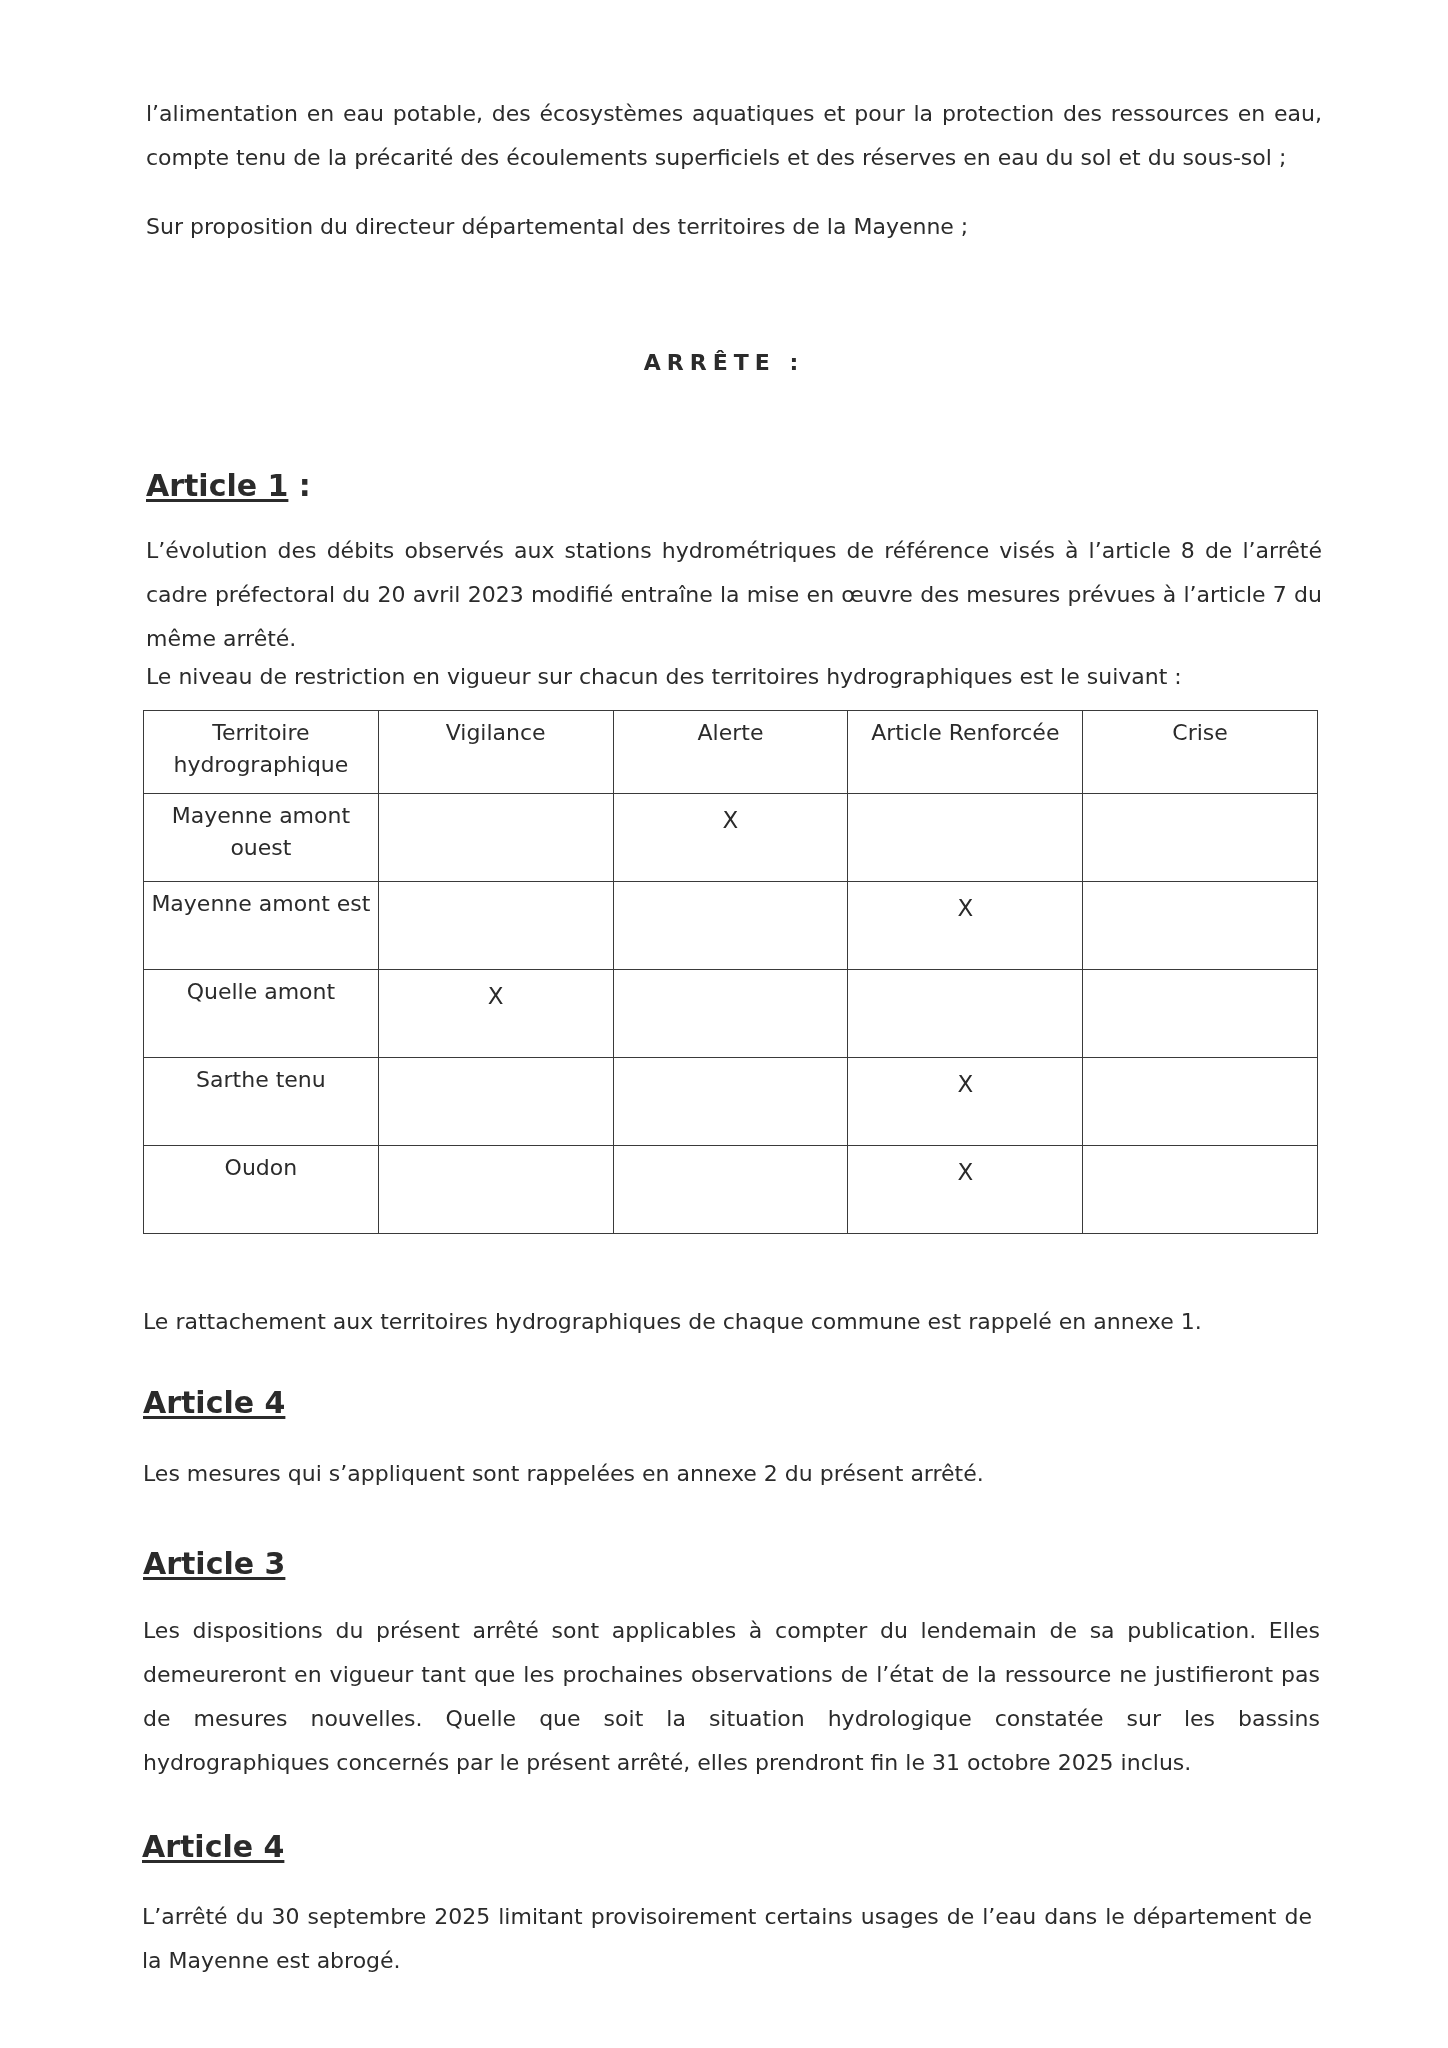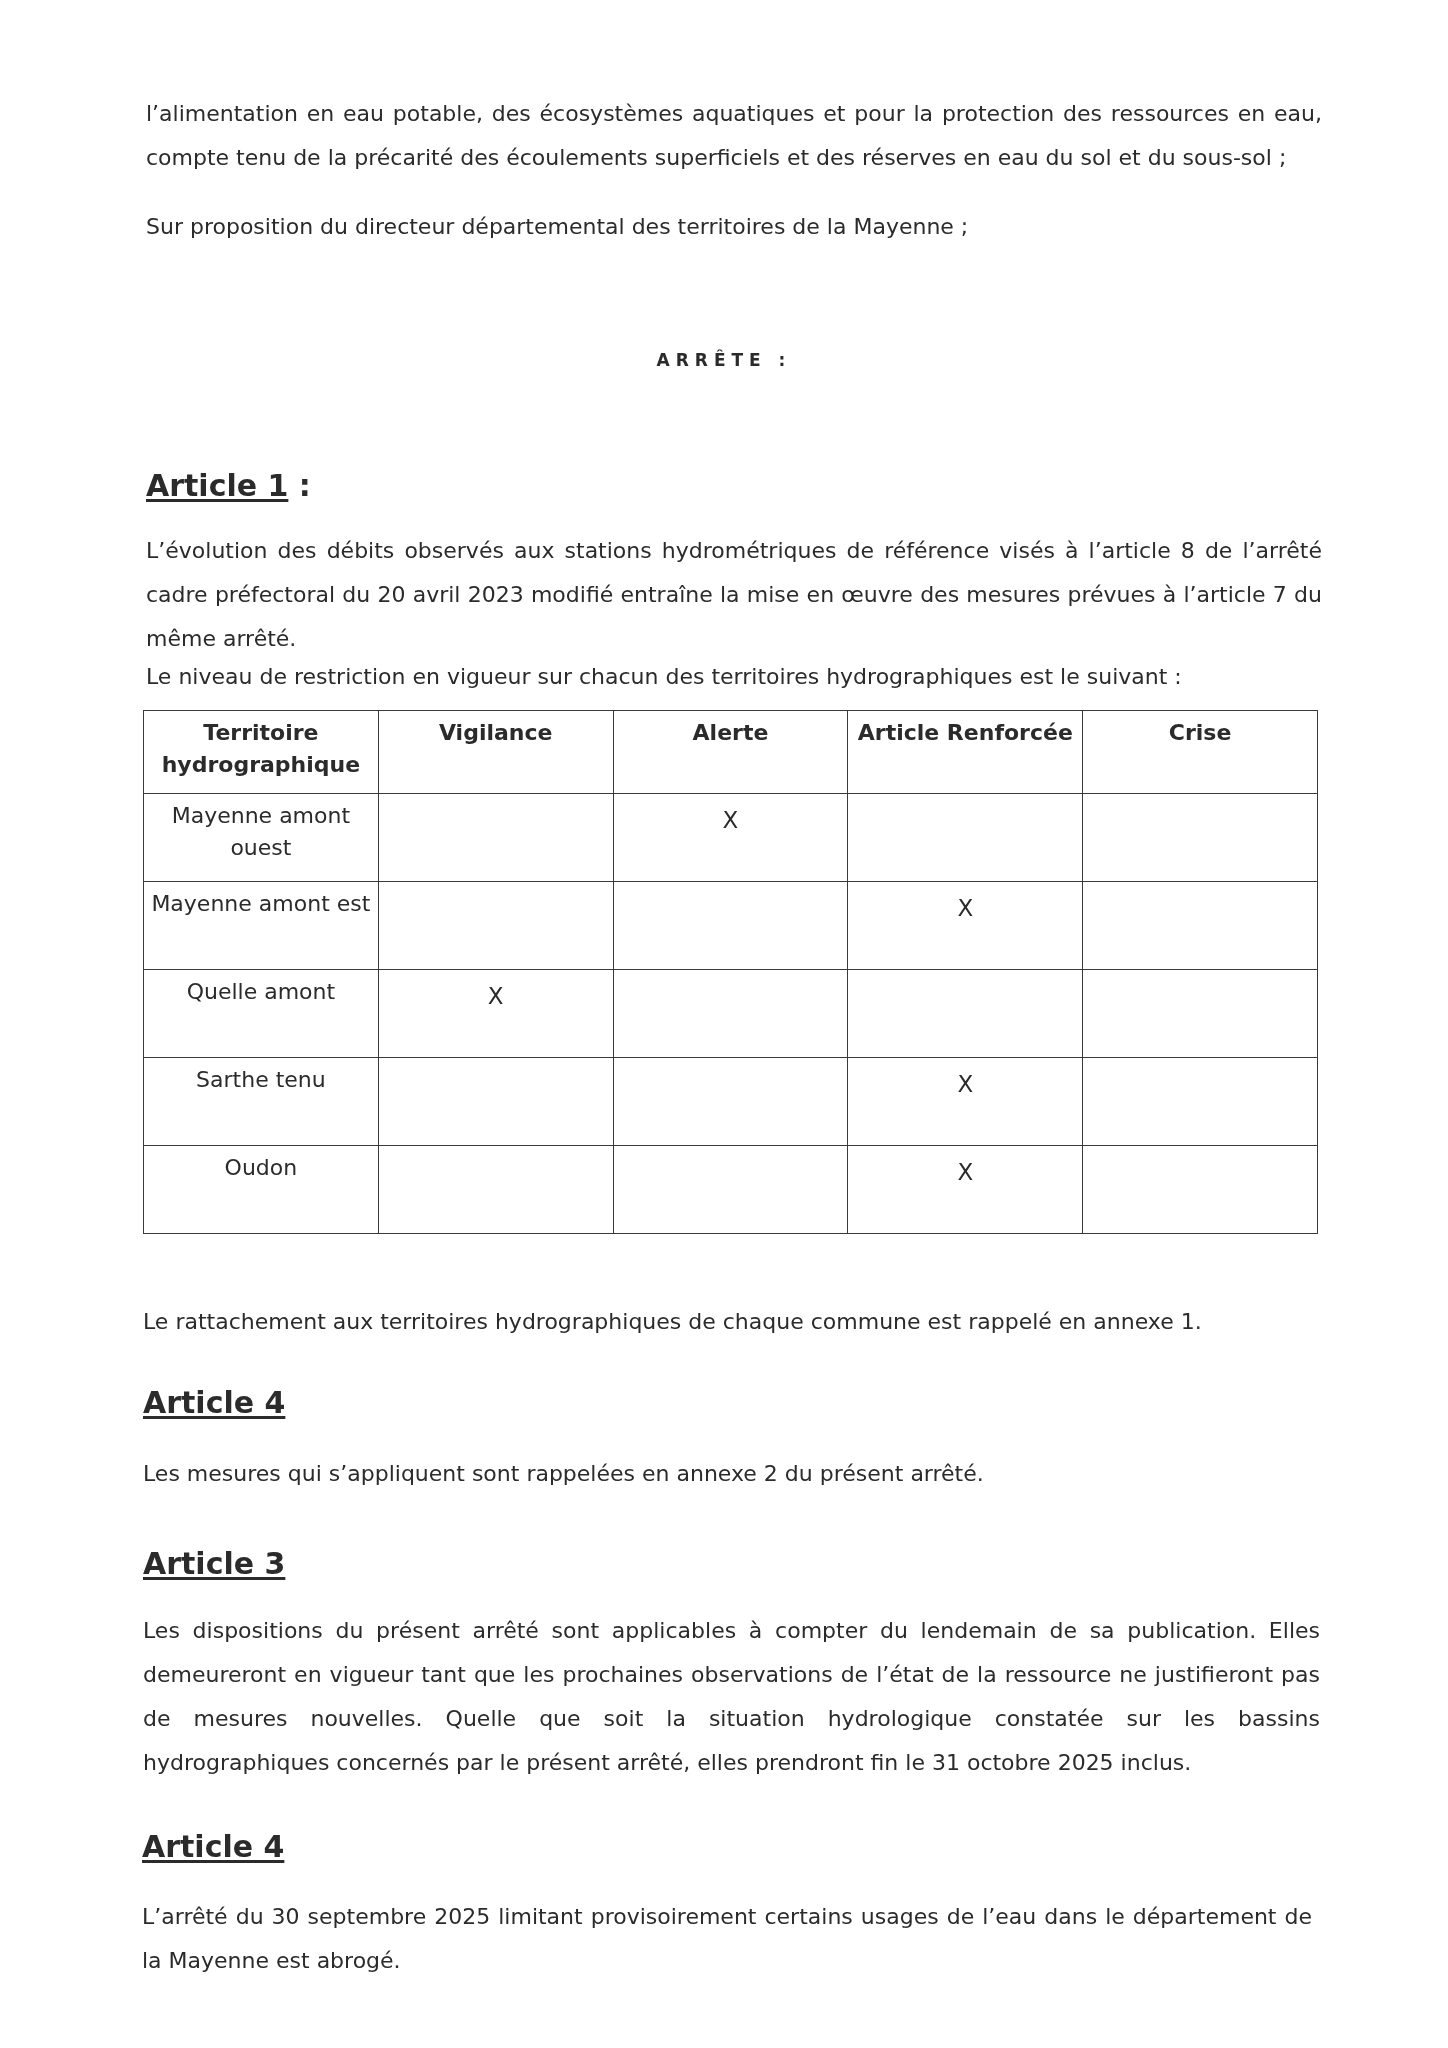--- a/index.html
+++ b/index.html
@@ -6,36 +6,36 @@
   body {
     width: 1448px; height: 2048px; position: relative; overflow: hidden;
     font-family: "DejaVu Sans", sans-serif; color: #2b2b2b;
   }
   .para {
     position: absolute; left: 146px; width: 1176px;
     font-size: 22px; line-height: 44px; text-align: justify; margin: 0;
   }
   .title {
     position: absolute; left: 0; width: 1448px; top: 350px;
-    text-align: center; font-size: 17px; font-weight: bold; letter-spacing: 6px;
+    text-align: center; font-size: 22px; font-weight: bold; letter-spacing: 6px;
   }
   .article {
     position: absolute; left: 146px; font-size: 30px; font-weight: bold;
     line-height: 32px;
   }
   .article .u { text-decoration: underline; text-underline-offset: 3px; }
   table.levels {
     position: absolute; left: 143px; top: 710px; width: 1175px;
     border-collapse: collapse; table-layout: fixed;
   }
   table.levels th, table.levels td {
     border: 1.5px solid #3a3a3a; vertical-align: top; text-align: center;
     font-size: 22px; line-height: 32px; padding: 6px 6px 0 6px;
   }
-  table.levels th { font-weight: bold; height: 76px; }
+  table.levels th { font-weight: normal; height: 76px; }
   table.levels td { height: 77px; }
   table.levels td.mark { font-size: 23px; padding-top: 10px; }
 </style>
 </head>
 <body>
 
 <p class="para" style="top:92px">l’alimentation en eau potable, des écosystèmes aquatiques et pour la protection des ressources en eau, compte tenu de la précarité des écoulements superficiels et des réserves en eau du sol et du sous-sol ;</p>
 <p class="para" style="top:205px">Sur proposition du directeur départemental des territoires de la Mayenne ;</p>
 
 <div class="title">ARRÊTE :</div>

